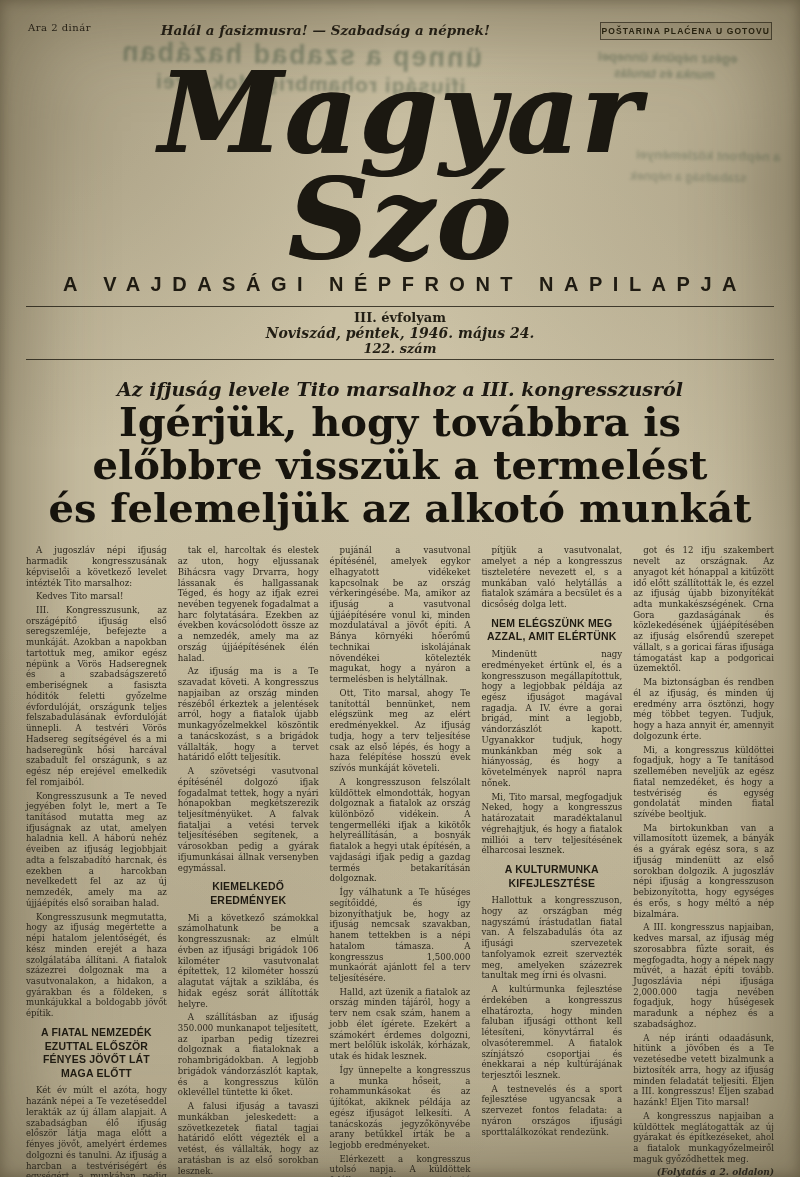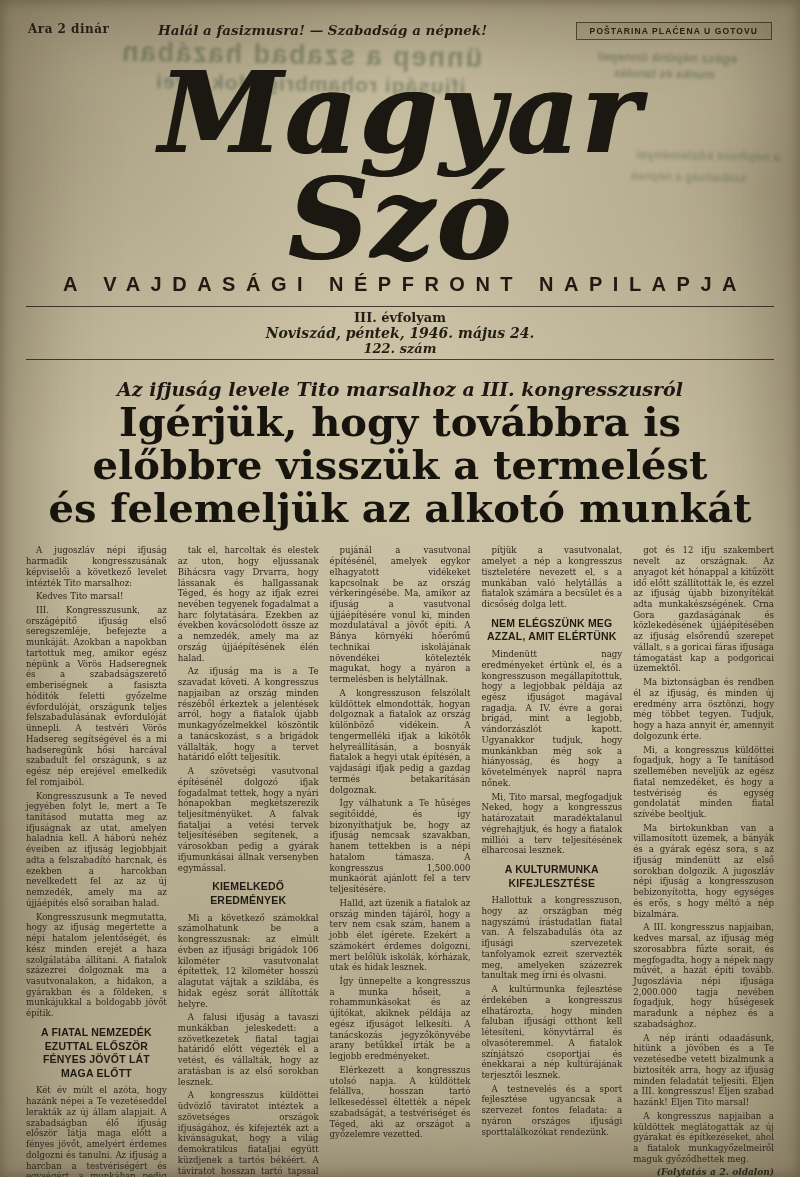--- a/index.html
+++ b/index.html
@@ -17,24 +17,24 @@
       radial-gradient(circle at 86% 92%, rgba(64,54,32,.15), transparent 30%),
       radial-gradient(circle at 40% 70%, rgba(70,58,34,.08), transparent 40%);
     box-shadow: inset 0 0 95px 18px rgba(60,50,28,.48), inset 0 0 14px rgba(40,32,18,.4);
     color:var(--ink,#26221a);
     font-family:"DejaVu Serif",serif;
   }
   .inner{position:relative;padding:16px 26px 0 26px;z-index:2;}
 
   
   .topbar{display:flex;justify-content:space-between;align-items:flex-start;padding:6px 2px 0 2px;}
-  .price{font-weight:bold;font-size:12px;letter-spacing:.5px;color:#241f15;}
+  .price{font-weight:normal;font-size:10px;letter-spacing:.5px;color:#241f15;}
   .slogan{font-weight:bold;font-style:italic;font-size:13.5px;color:#241f15;margin-left:-40px;}
   .postage{font-family:"Liberation Sans",sans-serif;font-size:8.5px;font-weight:bold;
-    letter-spacing:1.1px;border:1px solid rgba(32,27,16,.65);padding:3px 13px;color:#27220f;
+    letter-spacing:1.1px;border:1px solid rgba(32,27,16,.65);padding:3px 1px;color:#27220f;
     background:rgba(60,52,30,.10);}
 
   
   .bleed-line{position:absolute;z-index:1;transform:scaleX(-1) rotate(-1deg);
     filter:blur(1.4px);color:rgba(48,70,50,.40);font-weight:bold;
     font-family:"Liberation Sans",sans-serif;white-space:nowrap;pointer-events:none;}
   .bl0{top:40px;left:120px;font-size:27px;letter-spacing:2px;}
   .bl1{top:72px;left:155px;font-size:21px;letter-spacing:1px;}
   .bl2{top:50px;left:598px;font-size:13px;}
   .bl3{top:67px;left:614px;font-size:12px;}
@@ -120,25 +120,27 @@
           <p class="para">Kongresszusunk megmutatta, hogy az ifjuság megértette a népi hatalom jelentőségét, és kész minden erejét a haza szolgálatába állítani. A fiatalok százezrei dolgoznak ma a vasutvonalakon, a hidakon, a gyárakban és a földeken, s munkájukkal a boldogabb jövőt építik.</p>
           <div class="subhead">A FIATAL NEMZEDÉK EZUTTAL ELŐSZÖR FÉNYES JÖVŐT LÁT MAGA ELŐTT</div>
           <p class="para">Két év múlt el azóta, hogy hazánk népei a Te vezetéseddel lerakták az új állam alapjait. A szabadságban élő ifjuság először látja maga előtt a fényes jövőt, amelyért érdemes dolgozni és tanulni. Az ifjuság a harcban a testvériségért és egységért, a munkában pedig az új élet építéséért áll helyt.</p>
         </div>
         <div class="col">
           <p class="para">tak el, harcoltak és elestek az uton, hogy eljussanak Bihácsra vagy Drvarra, hogy lássanak és hallgassanak Téged, és hogy az ifjak ezrei nevében tegyenek fogadalmat a harc folytatására. Ezekben az években kovácsolódott össze az a nemzedék, amely ma az ország újjáépítésének élén halad.</p>
           <p class="para">Az ifjuság ma is a Te szavadat követi. A kongresszus napjaiban az ország minden részéből érkeztek a jelentések arról, hogy a fiatalok újabb munkagyőzelmekkel köszöntik a tanácskozást, s a brigádok vállalták, hogy a tervet határidő előtt teljesítik.</p>
           <p class="para">A szövetségi vasutvonal építésénél dolgozó ifjak fogadalmat tettek, hogy a nyári hónapokban megkétszerezik teljesítményüket. A falvak fiataljai a vetési tervek teljesítésében segítenek, a városokban pedig a gyárak ifjumunkásai állnak versenyben egymással.</p>
           <div class="subhead">KIEMELKEDŐ EREDMÉNYEK</div>
           <p class="para">Mi a következő számokkal számolhatunk be a kongresszusnak: az elmúlt évben az ifjusági brigádok 106 kilométer vasutvonalat építettek, 12 kilométer hosszú alagutat vájtak a sziklába, és hidak egész sorát állították helyre.</p>
+          <p class="para">A szállításban az ifjuság 350.000 munkanapot teljesített, az iparban pedig tízezrei dolgoznak a fiataloknak a rohambrigádokban. A legjobb brigádok vándorzászlót kaptak, és a kongresszus külön oklevéllel tüntette ki őket.</p>
           <p class="para">A falusi ifjuság a tavaszi munkákban jeleskedett: a szövetkezetek fiatal tagjai határidő előtt végezték el a vetést, és vállalták, hogy az aratásban is az első sorokban lesznek.</p>
           <p class="para">A kongresszus küldöttei üdvözlő táviratot intéztek a szövetséges országok ifjuságához, és kifejezték azt a kívánságukat, hogy a világ demokratikus fiataljai együtt küzdjenek a tartós békéért. A táviratot hosszan tartó tapssal fogadták.</p>
         </div>
         <div class="col">
           <p class="para">pujánál a vasutvonal építésénél, amelyek egykor elhagyatott vidékeket kapcsolnak be az ország vérkeringésébe. Ma, amikor az ifjuság a vasutvonal újjáépítésére vonul ki, minden mozdulatával a jövőt építi. A Bánya környéki hőerőmű technikai iskolájának növendékei kötelezték magukat, hogy a nyáron a termelésben is helytállnak.</p>
+          <p class="para">Ott, Tito marsal, ahogy Te tanítottál bennünket, nem elégszünk meg az elért eredményekkel. Az ifjuság tudja, hogy a terv teljesítése csak az első lépés, és hogy a haza felépítése hosszú évek szívós munkáját követeli.</p>
           <p class="para">A kongresszuson felszólalt küldöttek elmondották, hogyan dolgoznak a fiatalok az ország különböző vidékein. A tengermelléki ifjak a kikötők helyreállításán, a bosnyák fiatalok a hegyi utak építésén, a vajdasági ifjak pedig a gazdag termés betakarításán dolgoznak.</p>
           <p class="para">Így válhatunk a Te hűséges segítőiddé, és így bizonyíthatjuk be, hogy az ifjuság nemcsak szavakban, hanem tettekben is a népi hatalom támasza. A kongresszus 1,500.000 munkaórát ajánlott fel a terv teljesítésére.</p>
           <p class="para">Halld, azt üzenik a fiatalok az ország minden tájáról, hogy a terv nem csak szám, hanem a jobb élet ígérete. Ezekért a számokért érdemes dolgozni, mert belőlük iskolák, kórházak, utak és hidak lesznek.</p>
           <p class="para">Így ünnepelte a kongresszus a munka hőseit, a rohammunkásokat és az újítókat, akiknek példája az egész ifjuságot lelkesíti. A tanácskozás jegyzőkönyvébe arany betűkkel írták be a legjobb eredményeket.</p>
           <p class="para">Elérkezett a kongresszus utolsó napja. A küldöttek felállva, hosszan tartó lelkesedéssel éltették a népek szabadságát, a testvériséget és Téged, aki az országot a győzelemre vezetted.</p>
         </div>
         <div class="col">
           <p class="para">pítjük a vasutvonalat, amelyet a nép a kongresszus tiszteletére nevezett el, s a munkában való helytállás a fiatalok számára a becsület és a dicsőség dolga lett.</p>
           <div class="subhead">NEM ELÉGSZÜNK MEG AZZAL, AMIT ELÉRTÜNK</div>
           <p class="para">Mindenütt nagy eredményeket értünk el, és a kongresszuson megállapítottuk, hogy a legjobbak példája az egész ifjuságot magával ragadja. A IV. évre a gorai brigád, mint a legjobb, vándorzászlót kapott. Ugyanakkor tudjuk, hogy munkánkban még sok a hiányosság, és hogy a követelmények napról napra nőnek.</p>

